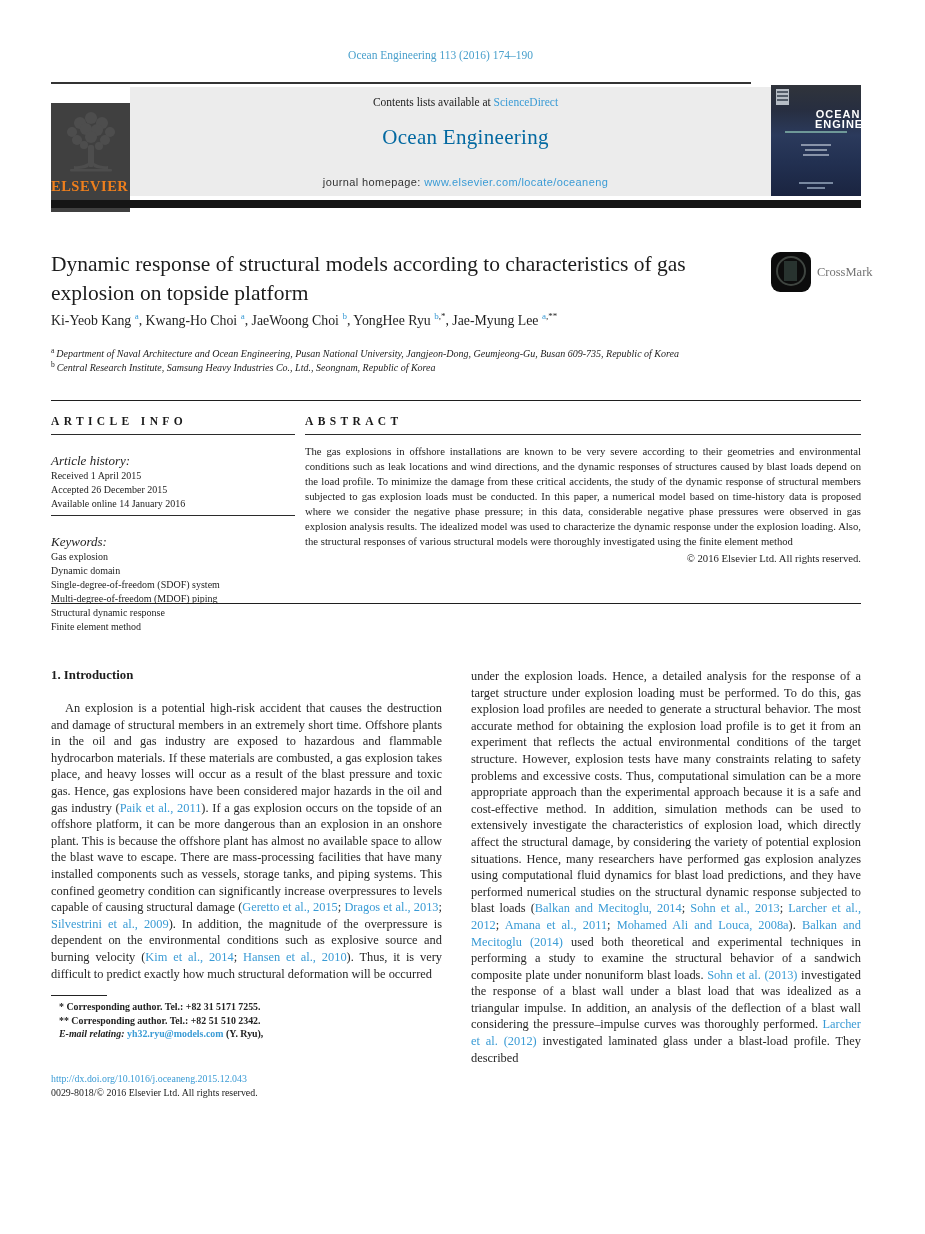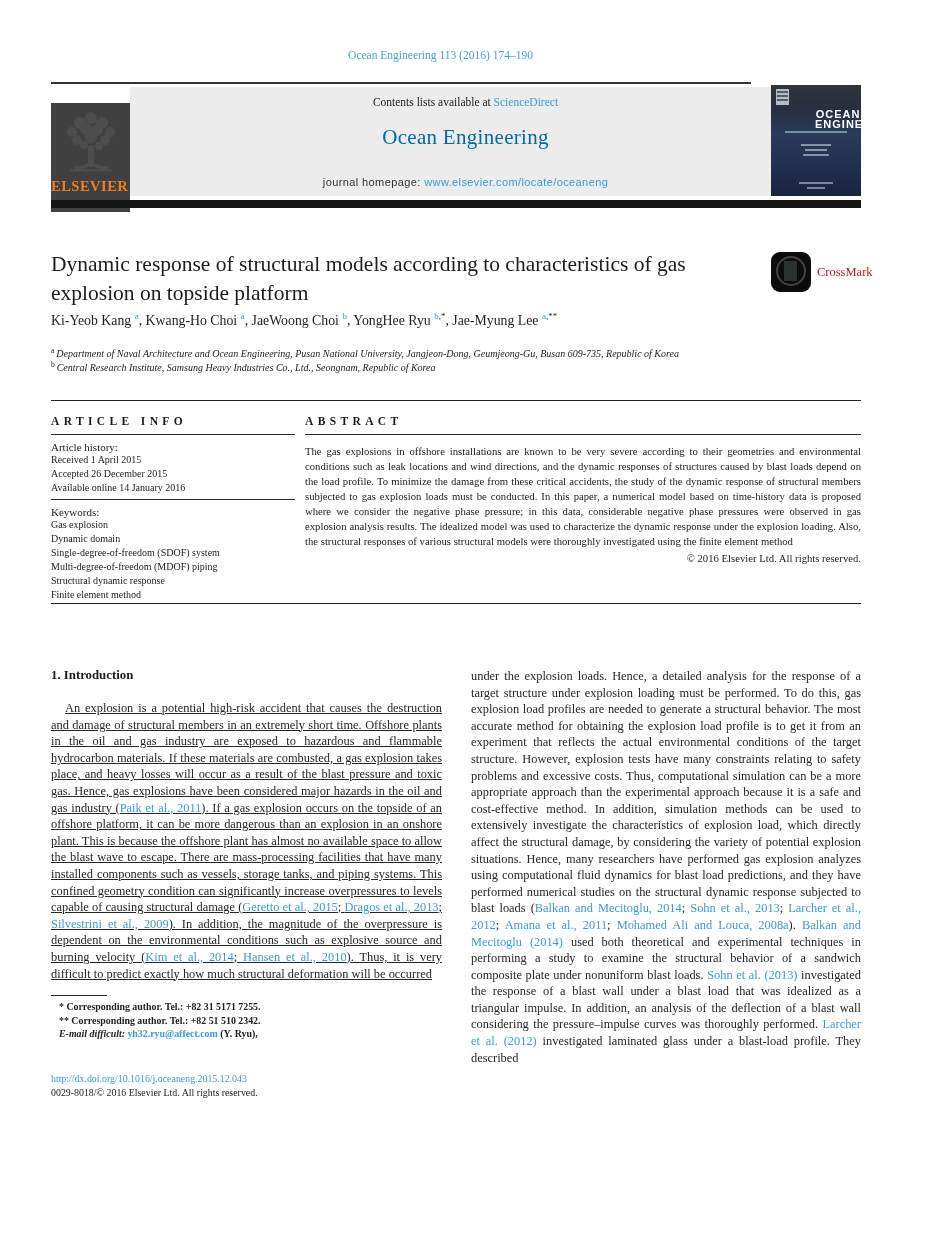--- a/index.html
+++ b/index.html
@@ -46,48 +46,48 @@
   .cover-bottom i:nth-child(1){ width:34px; } .cover-bottom i:nth-child(2){ width:18px; }
 
   .black-bar { position:absolute; top:200px; left:51px; width:810px; height:8px; background:#151515; }
 
   
   .title { position:absolute; top:250px; left:51px; width:705px; font-size:21.5px; line-height:29px; color:#1c1c1c; }
   .crossmark { position:absolute; top:252px; left:771px; width:120px; height:42px; }
   .cm-badge { position:absolute; left:0; top:0; width:40px; height:40px; background:#0c0c0c; border-radius:9px; }
   .cm-ring { position:absolute; left:5px; top:4px; width:30px; height:30px; border-radius:50%; border:2px solid #3f4540; }
   .cm-page { position:absolute; left:13px; top:9px; width:13px; height:20px; background:#28332f; }
-  .cm-text { position:absolute; left:46px; top:13px; font-size:12.5px; color:#b91c1c; }
+  .cm-text { position:absolute; left:46px; top:13px; font-size:12.5px; color:#737373; }
 
   .authors { position:absolute; top:313px; left:51px; width:760px; font-size:13.8px; color:#1e1e1e; }
   .authors sup { font-size:9px; }
   .affils { position:absolute; top:347px; left:51px; width:790px; font-size:10px; line-height:13.5px; font-style:italic; color:#222; }
   .affils sup { font-style:normal; font-size:7.5px; }
 
   
   .info-block { position:absolute; top:400px; left:51px; width:810px; height:204px;
                 border-top:1.4px solid #1f1f1f; border-bottom:1.4px solid #1f1f1f; }
   .col-info { position:absolute; left:0; top:0; width:244px; height:100%; }
   .col-abs  { position:absolute; left:254px; top:0; width:556px; height:100%; }
   .block-heading { font-size:11.5px; font-weight:bold; letter-spacing:0.38em; color:#1a1a1a; margin-top:14px; }
   .heading-rule { height:1.2px; background:#2b2b2b; margin-top:7px; }
   .col-info .heading-rule { width:244px; }
-  .info-label { font-size:11px; margin-top:6px; color:#222; }
+  .info-label { font-style:italic; font-size:13px; margin-top:18px; color:#222; }
   .info-list { font-size:10px; line-height:14px; color:#222; }
   .mid-rule { height:1.2px; background:#2b2b2b; margin-top:4px; width:244px; }
   .abs-text { font-size:10.7px; line-height:14.9px; text-align:justify; color:#222; margin-top:9px; }
   .abs-copy { font-size:10.7px; text-align:right; margin-top:3px; color:#222; }
 
   
   .body-cols { position:absolute; top:668px; left:51px; width:810px; }
   .col-l { position:absolute; left:0; top:0; width:391px; }
   .col-r { position:absolute; left:420px; top:0; width:390px; }
   .sec-heading { font-size:12.8px; font-weight:bold; color:#1c1c1c; }
   .body-par { font-size:12.4px; line-height:16.6px; text-align:justify; color:#262626; }
-  .col-l .body-par { margin-top:17px; text-indent:14px;text-decoration:underline; }
+  .col-l .body-par { margin-top:17px; text-indent:14px; }
   .col-r .body-par { text-indent:0; }
 
   
   .fn-rule { width:56px; height:1.2px; background:#222; margin-top:13px; }
   .footnotes { font-size:9.9px; line-height:13.6px; margin-top:4px; color:#222;font-weight:bold; }
   .footnotes .fn-line { text-indent:8px; }
   .doi-block { margin-top:31px; font-size:9.9px; line-height:14px; }
 </style>
 </head>
 <body>
@@ -201,21 +201,21 @@
 
   <div class="body-cols">
     <div class="col-l">
       <div class="sec-heading">1. Introduction</div>
       <p class="body-par"><span>An explosion is a potential high-risk accident that causes the destruction and damage of structural members in an extremely short time. Offshore plants in the oil and gas industry are exposed to hazardous and flammable hydrocarbon materials. If these materials are combusted, a gas explosion takes place, and heavy losses will occur as a result of the blast pressure and toxic gas. Hence, gas explosions have been considered major hazards in the oil and gas industry (</span><span class="lnk">Paik et al., 2011</span><span>). If a gas explosion occurs on the topside of an offshore platform, it can be more dangerous than an explosion in an onshore plant. This is because the offshore plant has almost no available space to allow the blast wave to escape. There are mass-processing facilities that have many installed components such as vessels, storage tanks, and piping systems. This confined geometry condition can significantly increase overpressures to levels capable of causing structural damage (</span><span class="lnk">Geretto et al., 2015</span><span>; </span><span class="lnk">Dragos et al., 2013</span><span>; </span><span class="lnk">Silvestrini et al., 2009</span><span>). In addition, the magnitude of the overpressure is dependent on the environmental conditions such as explosive source and burning velocity (</span><span class="lnk">Kim et al., 2014</span><span>; </span><span class="lnk">Hansen et al., 2010</span><span>). Thus, it is very difficult to predict exactly how much structural deformation will be occurred</span></p>
 
       <div class="fn-rule"></div>
       <div class="footnotes">
         <div class="fn-line">* Corresponding author. Tel.: +82 31 5171 7255.</div>
         <div class="fn-line">** Corresponding author. Tel.: +82 51 510 2342.</div>
-        <div class="fn-line"><span class="it">E-mail difficult: </span><span class="lnk">yh32.ryu@affect.com</span><span> (Y. Ryu),</span></div>
+        <div class="fn-line"><span class="it">E-mail relating: </span><span class="lnk">yh32.ryu@models.com</span><span> (Y. Ryu),</span></div>
       </div>
 
       <div class="doi-block">
         <div class="lnk">http://dx.doi.org/10.1016/j.oceaneng.2015.12.043</div>
         <div>0029-8018/© 2016 Elsevier Ltd. All rights reserved.</div>
       </div>
     </div>
     <div class="col-r">
       <p class="body-par"><span>under the explosion loads. Hence, a detailed analysis for the response of a target structure under explosion loading must be performed. To do this, gas explosion load profiles are needed to generate a structural behavior. The most accurate method for obtaining the explosion load profile is to get it from an experiment that reflects the actual environmental conditions of the target structure. However, explosion tests have many constraints relating to safety problems and excessive costs. Thus, computational simulation can be a more appropriate approach than the experimental approach because it is a safe and cost-effective method. In addition, simulation methods can be used to extensively investigate the characteristics of explosion load, which directly affect the structural damage, by considering the variety of potential explosion situations. Hence, many researchers have performed gas explosion analyzes using computational fluid dynamics for blast load predictions, and they have performed numerical studies on the structural dynamic response subjected to blast loads (</span><span class="lnk">Balkan and Mecitoglu, 2014</span><span>; </span><span class="lnk">Sohn et al., 2013</span><span>; </span><span class="lnk">Larcher et al., 2012</span><span>; </span><span class="lnk">Amana et al., 2011</span><span>; </span><span class="lnk">Mohamed Ali and Louca, 2008a</span><span>). </span><span class="lnk">Balkan and Mecitoglu (2014)</span><span> used both theoretical and experimental techniques in performing a study to examine the structural behavior of a sandwich composite plate under nonuniform blast loads. </span><span class="lnk">Sohn et al. (2013)</span><span> investigated the response of a blast wall under a blast load that was idealized as a triangular impulse. In addition, an analysis of the deflection of a blast wall considering the pressure–impulse curves was thoroughly performed. </span><span class="lnk">Larcher et al. (2012)</span><span> investigated laminated glass under a blast-load profile. They described</span></p>
     </div>

